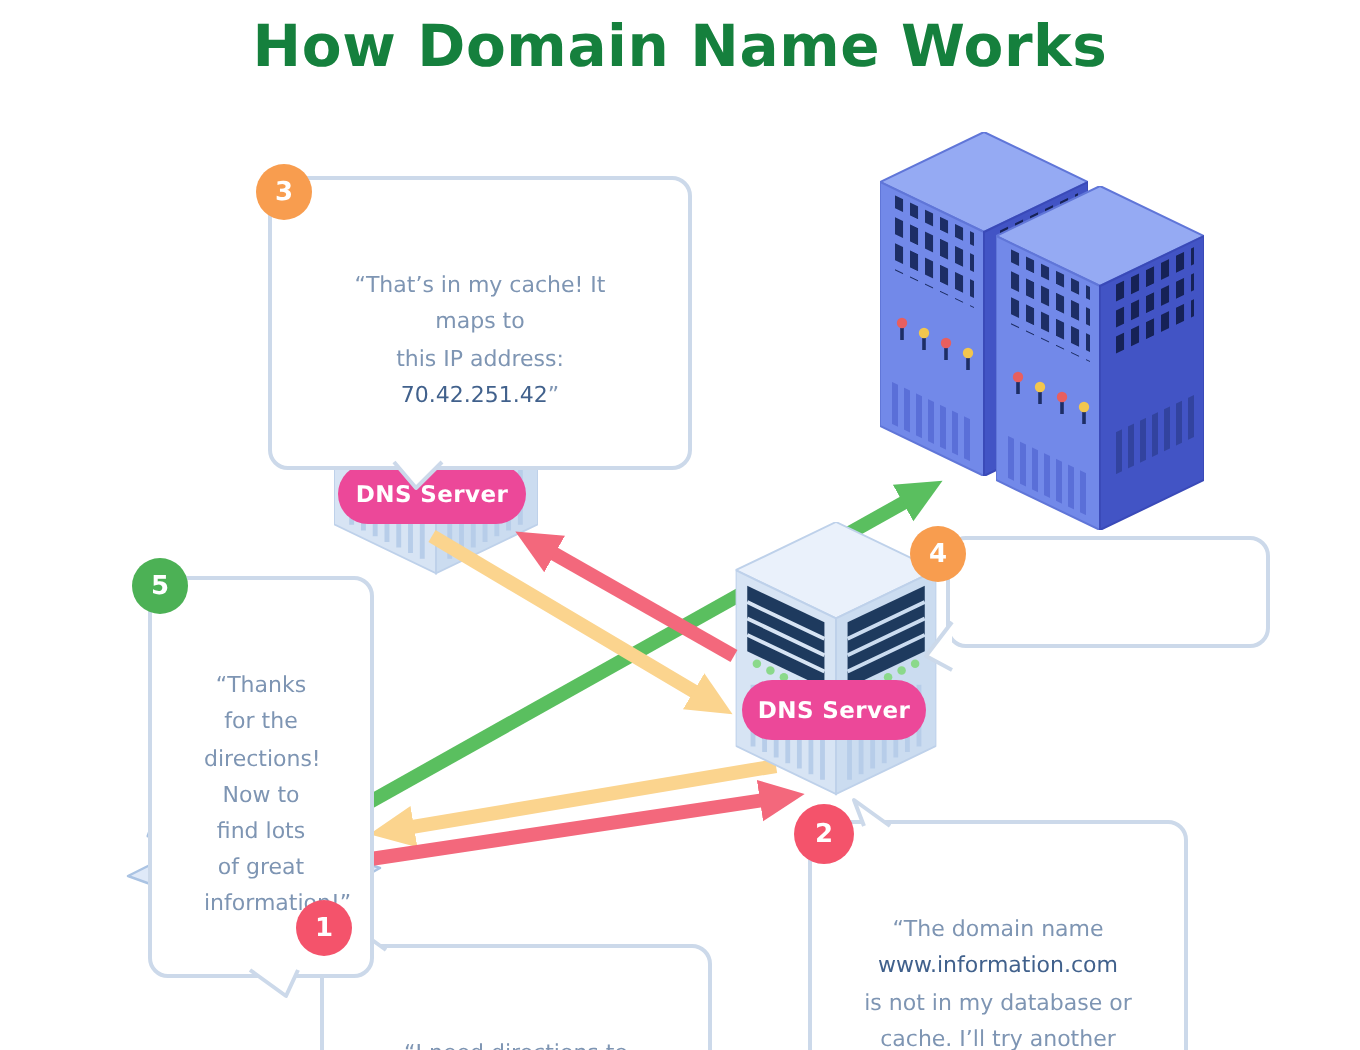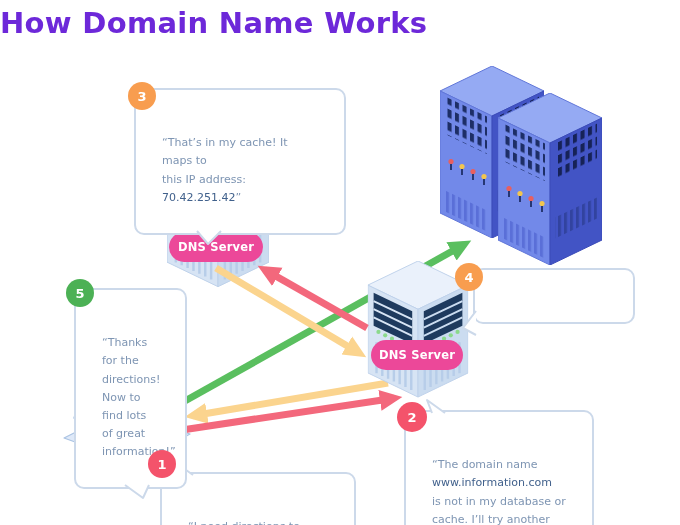--- a/index.html
+++ b/index.html
@@ -1,27 +1,27 @@
 <!DOCTYPE html>
 <html><head>
 <meta charset="utf-8">
 <style>
   html,body{margin:0;padding:0;background:#fff;}
   .stage{position:relative;width:680px;height:525px;background:#ffffff;overflow:hidden;
          font-family:"DejaVu Sans",sans-serif;}
-  .title{position:absolute;top:6px;left:0;width:100%;
-         font-size:29px;font-weight:bold;color:#6d28d9;letter-spacing:.3px;}
+  .title{position:absolute;top:6px;left:0;width:100%;text-align:center;
+         font-size:29px;font-weight:bold;color:#15803d;letter-spacing:.3px;}
   svg.layer{position:absolute;left:0;top:0;}
   .back{z-index:1;} .art{position:absolute;z-index:2;} .front{z-index:3;}
   .pill{position:absolute;z-index:2;background:#ec4899;color:#fff;font-weight:bold;
         font-size:11.5px;display:flex;align-items:center;justify-content:center;
         border-radius:16px;letter-spacing:.2px;}
   .bubble{position:absolute;z-index:4;background:#fff;border:2px solid #ccd9ea;
           border-radius:10px;padding:8px 26px;font-size:11px;line-height:1.65;
-          color:#7e95b3;white-space:pre-line;box-sizing:border-box;}
+          color:#7e95b3;white-space:pre-line;box-sizing:border-box;text-align:center;}
   .bubble .b{font-weight:normal;color:#41618c;}
   .tail{position:absolute;overflow:visible;}
   .badge{position:absolute;z-index:5;width:28px;height:28px;border-radius:50%;
          color:#fff;font-weight:bold;font-size:13px;display:flex;
          align-items:center;justify-content:center;}
   .badge.big{width:30px;height:30px;}
 </style>
 </head>
 <body>
 

